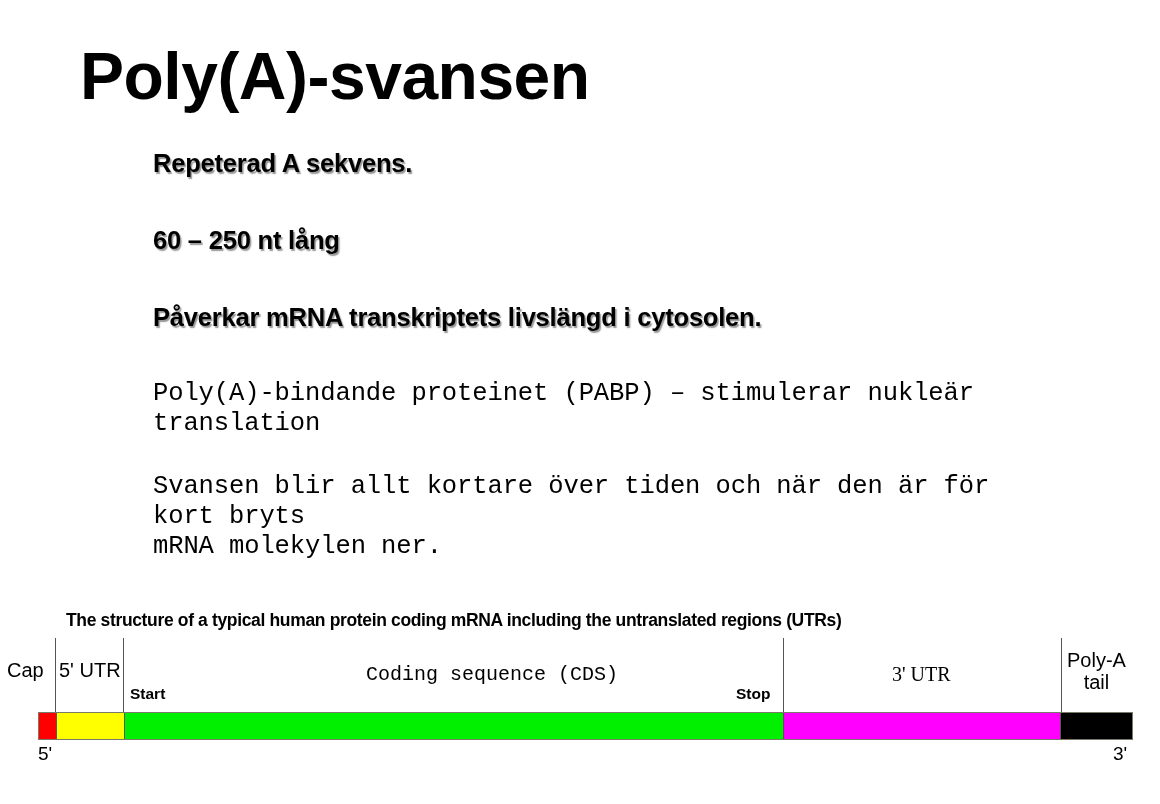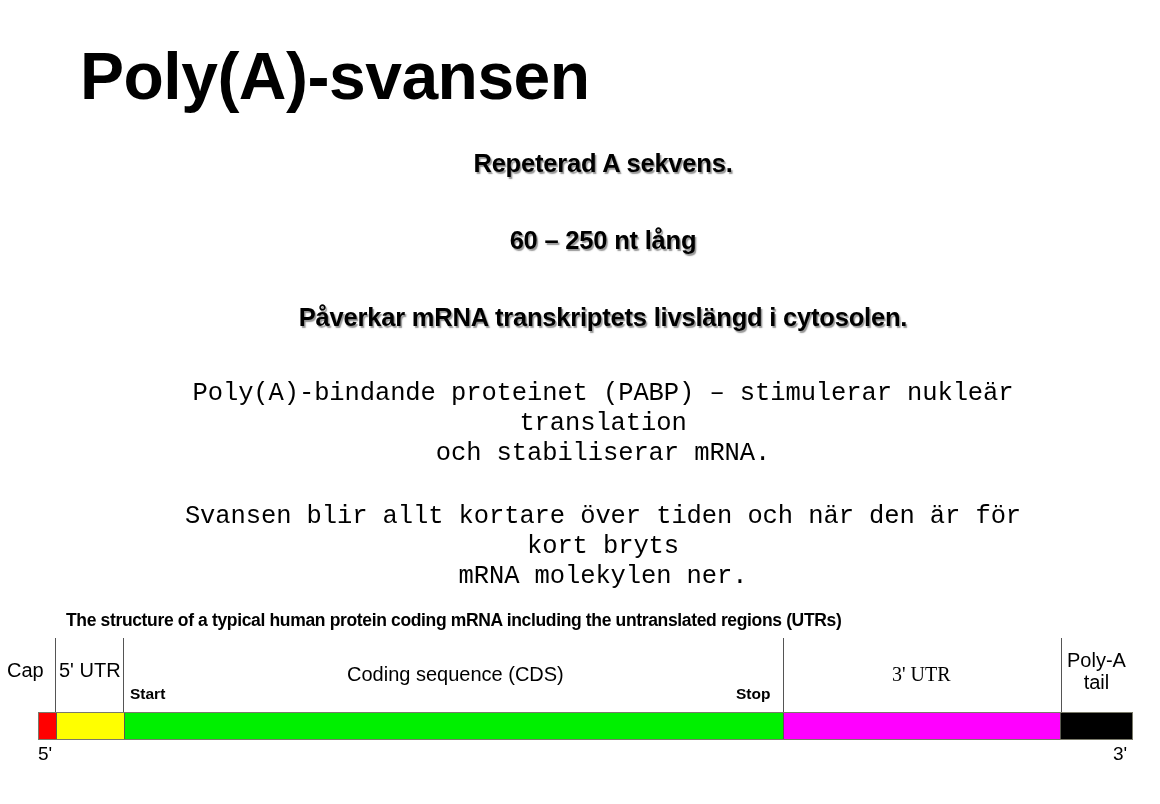--- a/index.html
+++ b/index.html
@@ -28,21 +28,20 @@
     color: #000000;
     white-space: nowrap;
   }
 
   
   #body-text {
     position: absolute;
     left: 153px;
     top: 148px;
     width: 900px;
-    text-align: center;
   }
   .body-line {
     font-size: 25.5px;
     line-height: 30px;
     color: #000000;
     white-space: pre-wrap;
   }
   .body-line.emph {
     font-weight: bold;
     text-shadow: 1.5px 1.5px 1.2px rgba(130,130,130,0.85);
@@ -139,42 +138,41 @@
 <div id="slide-title">Poly(A)-svansen</div>
 
 <div id="body-text">
   <div class="body-line emph">Repeterad A sekvens.</div>
   <div class="spacer-lg"></div>
   <div class="body-line emph">60 – 250 nt lång</div>
   <div class="spacer-lg"></div>
   <div class="body-line emph">Påverkar mRNA transkriptets livslängd i cytosolen.</div>
   <div class="spacer-lg"></div>
   <div class="body-line plain">Poly(A)-bindande proteinet (PABP) – stimulerar nukleär translation</div>
-  <div class="body-line plain">och stabiliserar mRNA.</div>
   <div class="spacer-md"></div>
   <div class="body-line plain">Svansen blir allt kortare över tiden och när den är för kort bryts</div>
   <div class="body-line plain">mRNA molekylen ner.</div>
 </div>
 
 <div id="mrna-figure">
 
   <div id="figure-caption">The structure of a typical human protein coding mRNA including the untranslated regions (UTRs)</div>
 
   <div class="tick-line" style="left:55px;"></div>
   <div class="tick-line" style="left:123px;"></div>
   <div class="tick-line" style="left:783px;"></div>
   <div class="tick-line" style="left:1061px;"></div>
 
   <div class="region-label" style="left:7px; top:62px;">Cap</div>
 
   <div class="region-label" style="left:59px; top:62px;">5' UTR</div>
 
   <div class="region-label small-bold" style="left:130px; top:88px;">Start</div>
 
-  <div class="region-label" style="left:347px; top:66px;">Coding sequence (CDS)</div>
+  <div class="region-label" style="left:366px; top:66px;font-family:Liberation Mono, monospace;">Coding sequence (CDS)</div>
 
   <div class="region-label small-bold" style="left:736px; top:88px;">Stop</div>
 
   <div class="region-label" style="left:892px; top:66px;font-family:Liberation Serif, serif;">3' UTR</div>
 
   <div class="region-label two-line" style="left:1067px; top:52px;">
     <div>Poly-A</div>
     <div>tail</div>
   </div>
 

